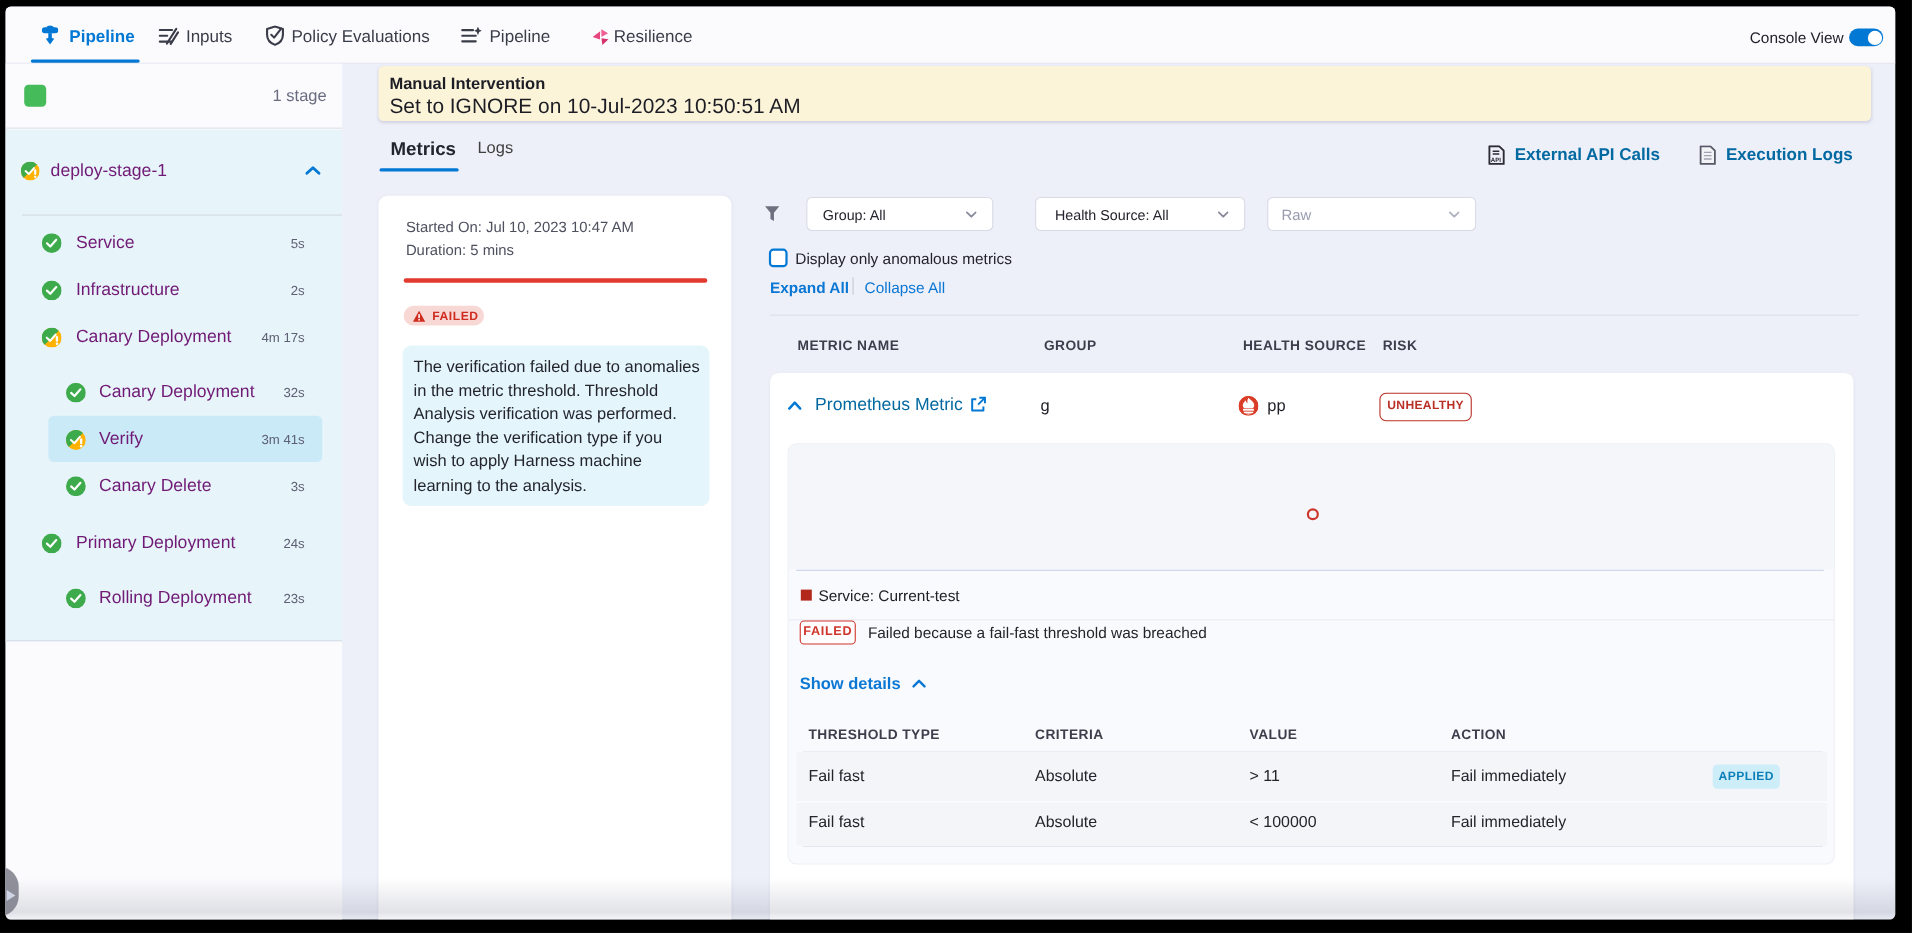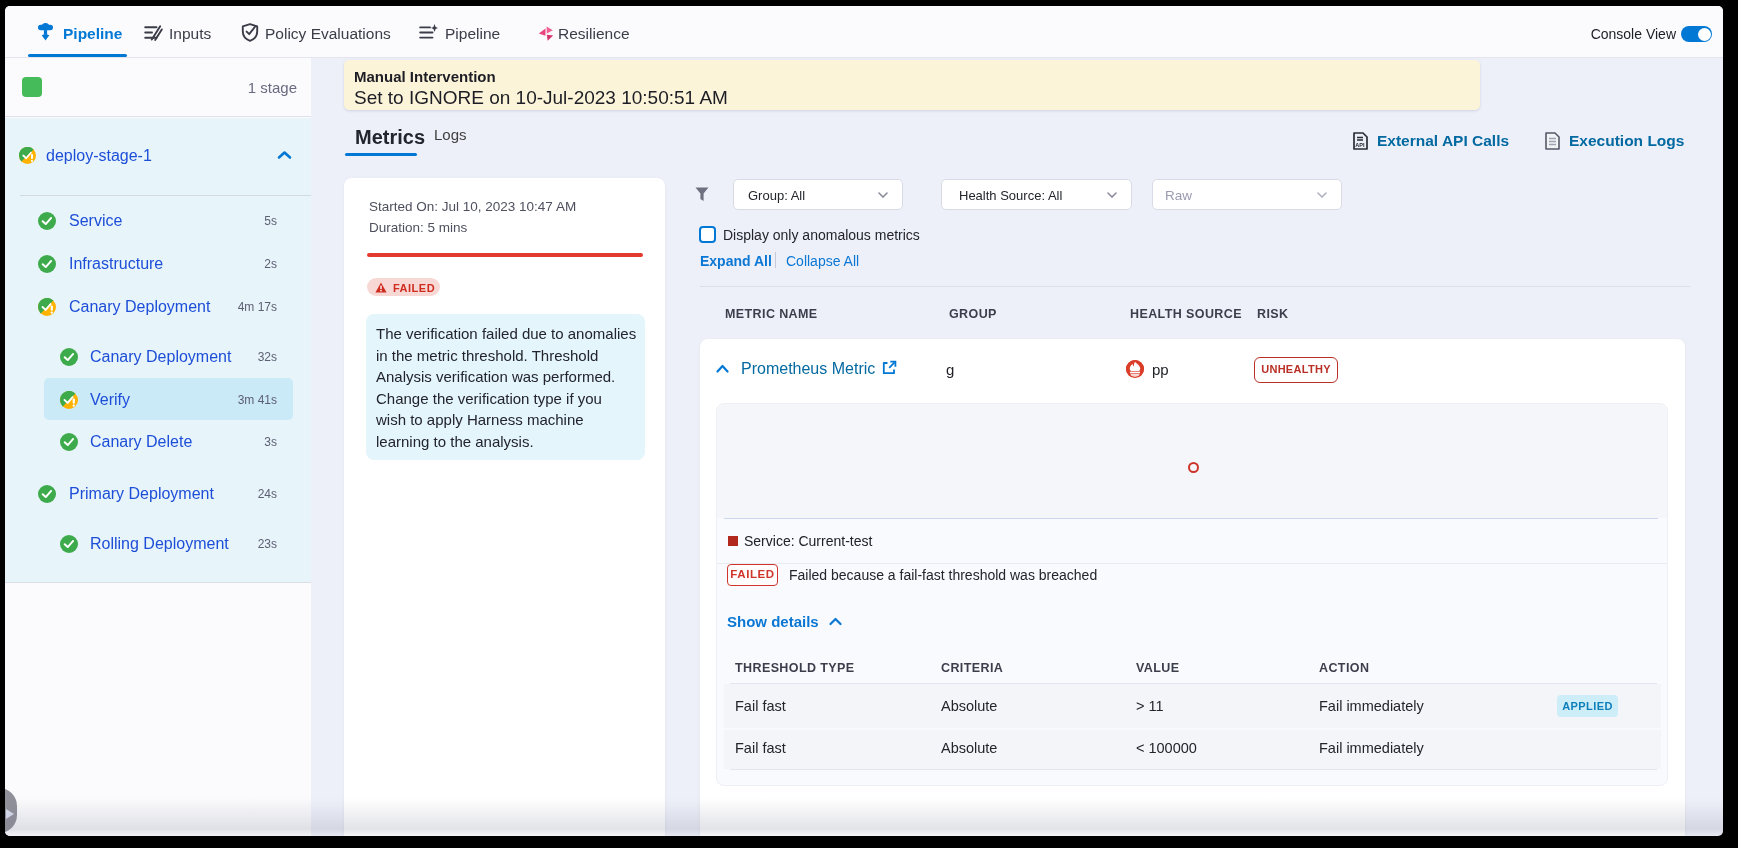--- a/index.html
+++ b/index.html
@@ -7,25 +7,25 @@
   #frame { position:absolute; left:5px; top:6px; width:1718px; height:830px; background:#eef0f9; border-radius:5px; overflow:hidden; }
   .abs { position:absolute; }
   .txt { position:absolute; white-space:nowrap; line-height:1; }
   
   #topbar { position:absolute; left:0; top:0; width:1718px; height:52px; background:#fbfbfe; border-bottom:1px solid #e3e4ed; }
   .tab { position:absolute; top:19px; font-size:15.5px; color:#3a3c48; font-weight:500; }
   
   #sidebar { position:absolute; left:0; top:52px; width:306px; height:778px; background:#fbfbfd; }
   #sidehead { position:absolute; left:0; top:0; width:306px; height:59px; background:#fbfbfd; border-bottom:1px solid #dfe1ea; }
   #sideblue { position:absolute; left:0; top:60px; width:306px; height:465px; background:#e7f4fa; border-bottom:1px solid #d8dde6; }
-  .stepname { position:absolute; font-size:16px; color:#1d4ed8; line-height:1; }
+  .stepname { position:absolute; font-size:16px; color:#701a75; line-height:1; }
   .dur { position:absolute; font-size:12px; color:#5c5e72; line-height:1; text-align:right; right:34px; }
   .sicon { position:absolute; width:18px; height:18px; }
   
-  #banner { position:absolute; left:339px; top:54px; width:1136px; height:50px; background:#fcf4d9; border-radius:5px; box-shadow:0 1px 3px rgba(80,80,120,.18); }
+  #banner { position:absolute; left:339px; top:54px; width:1357px; height:50px; background:#fcf4d9; border-radius:5px; box-shadow:0 1px 3px rgba(80,80,120,.18); }
   .card { position:absolute; background:#fff; border-radius:8px; box-shadow:0 1px 3px rgba(100,100,140,.10); }
   .blue { color:#0369a1; }
   .dd { position:absolute; top:173px; height:31px; background:#fff; border:1px solid #d8dae6; border-radius:5px; }
   .ddtxt { position:absolute; top:9px; font-size:13px; color:#24252d; line-height:13px; }
   .chev { position:absolute; width:10px; height:6px; }
   .th { position:absolute; font-size:12.5px; font-weight:700; color:#3c3e4c; letter-spacing:.4px; line-height:1; }
   .cell { position:absolute; font-size:14.5px; color:#23242c; line-height:1; }
 </style>
 </head>
 <body>
@@ -161,21 +161,21 @@
     </div>
   </div>
 
   <div class="abs" style="left:-33px;top:782px;width:45px;height:45px;background:#8f9099;border-radius:40%"></div>
   <div class="abs" style="left:1px;top:803px;width:0;height:0;border-left:8px solid #d9def0;border-top:5.5px solid transparent;border-bottom:5.5px solid transparent"></div>
 
   <div id="banner">
     <div class="txt" style="left:10px;top:9px;font-size:15px;font-weight:700;color:#1d1d25">Manual Intervention</div>
     <div class="txt" style="left:10px;top:27.5px;font-size:19px;color:#1d1d25">Set to IGNORE on 10-Jul-2023 10:50:51 AM</div>
   </div>
-  <div class="txt" style="left:350px;top:121px;font-size:20px;font-weight:700;color:#23252e">Metrics</div>
+  <div class="txt" style="left:350px;top:121px;font-size:17px;font-weight:700;color:#23252e">Metrics</div>
   <div class="txt" style="left:429px;top:121px;font-size:15px;color:#404040">Logs</div>
   <div class="abs" style="left:340px;top:147px;width:72px;height:3px;background:#0278d5;border-radius:2px"></div>
 
   <svg class="abs" style="left:1347px;top:126px" width="17" height="18" viewBox="0 0 17 18">
     <path d="M2 1 H11 L15 5 V17 H2 Z" fill="none" stroke="#2a2b35" stroke-width="1.7" stroke-linejoin="round"></path>
     <path d="M5 5.5 H11 M5 8 H11" stroke="#2a2b35" stroke-width="1.3"></path>
     <text x="3.2" y="15" font-size="5.6" font-weight="bold" fill="#2a2b35" font-family="Liberation Sans">API</text>
   </svg>
   <div class="txt blue" style="left:1372px;top:127px;font-size:15.5px;font-weight:700">External API Calls</div>
   <svg class="abs" style="left:1539px;top:126px" width="17" height="18" viewBox="0 0 17 18">

